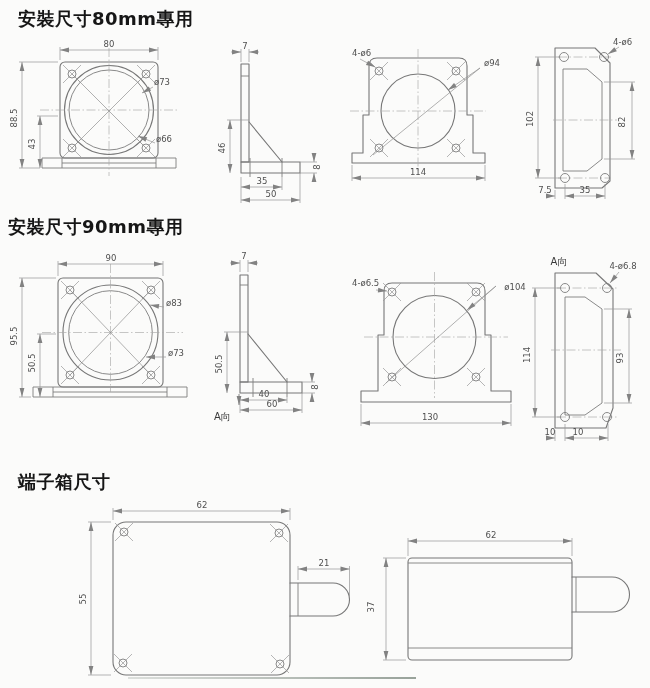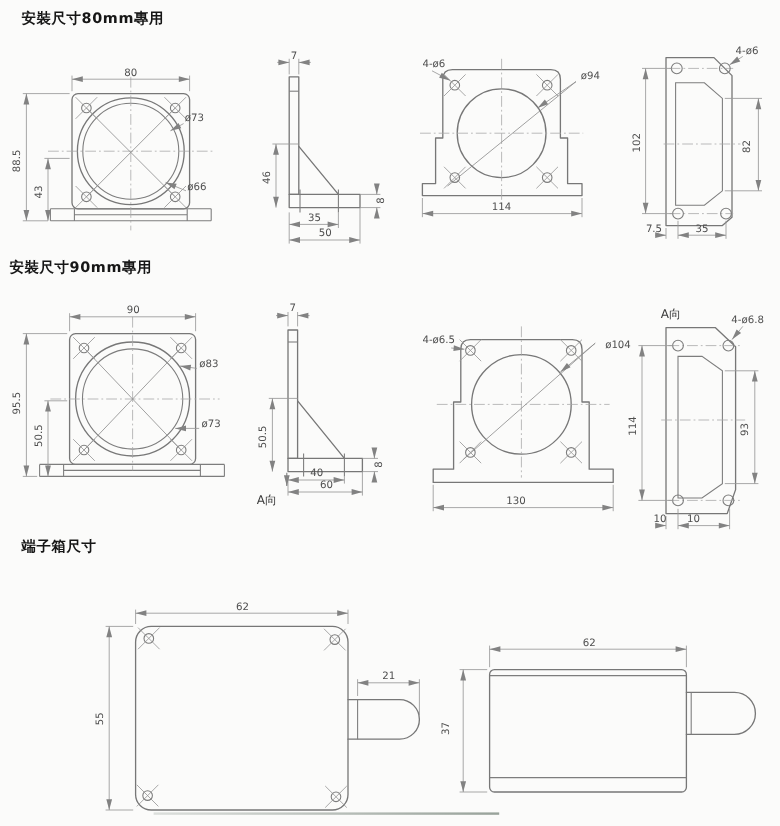--- a/index.html
+++ b/index.html
@@ -1,35 +1,35 @@
 <!DOCTYPE html>
 <html><head>
 <meta charset="utf-8">
 <style>
   *{margin:0;padding:0;box-sizing:border-box}
   html,body{width:650px;height:688px}
   body{position:relative;background:#fbfbfa;font-family:"DejaVu Sans",sans-serif;overflow:hidden}
-  .hd{position:absolute;font-weight:bold;color:#161616;font-size:12px;letter-spacing:.5px;white-space:nowrap}
+  .hd{position:absolute;font-weight:bold;color:#161616;font-size:18px;letter-spacing:.5px;white-space:nowrap}
   .drw{position:absolute}
   svg{overflow:visible;display:block}
   .ol{fill:none;stroke:#777;stroke-width:1.1;stroke-linejoin:round;stroke-linecap:round}
   .ol2{fill:none;stroke:#7d7d7d;stroke-width:.9}
   .tl{fill:none;stroke:#979797;stroke-width:.7}
   .cl{fill:none;stroke:#a8a8a8;stroke-width:.65;stroke-dasharray:9 2.5 1.5 2.5}
   .dg{fill:none;stroke:#8f8f8f;stroke-width:.7}
   text.dm{font-size:8.5px;fill:#4f4f4f;font-family:"DejaVu Sans",sans-serif}
   text.vw{font-size:10px;fill:#3a3a3a;font-family:"DejaVu Sans",sans-serif}
   .scanline{position:absolute;left:128px;top:677px;width:288px;height:2px;background:linear-gradient(90deg,#dcdfdc,#98a29a)}
 </style>
 </head>
 <body>
 
 <div class="hd" style="left:18px;top:7px">安裝尺寸80mm專用</div>
 
-<figure class="drw" style="left:8px;top:52px">
+<figure class="drw" style="left:8px;top:36px">
 <svg width="190" height="172" viewBox="0 0 190 172">
   <defs>
     <marker id="ar" markerWidth="10" markerHeight="6" refX="9.5" refY="3" orient="auto-start-reverse" markerUnits="userSpaceOnUse">
           <path d="M0.5,0.6L9.5,3L0.5,5.4Z" fill="#828282"></path>
         </marker>
     <g id="hx">
           <circle r="4" class="ol2"></circle>
           <path class="tl" d="M-9,-9L9,9M-9,9L9,-9"></path>
         </g>
     <g id="ho">
@@ -322,21 +322,21 @@
   <g>
     <path class="tl" d="M32,187 V198 M42,181 V198 M85,181 V198"></path>
     <path class="tl" d="M24,195 H32" marker-end="url(#ar)"></path>
     <path class="tl" d="M42,195 H85" marker-start="url(#ar)" marker-end="url(#ar)"></path>
     <text class="dm" x="27" y="192" text-anchor="middle">10</text>
     <text class="dm" x="55" y="192" text-anchor="middle">10</text>
   </g>
 </svg>
 </figure>
 
-<div class="hd" style="left:18px;top:447px">端子箱尺寸</div>
+<div class="hd" style="left:18px;top:470px">端子箱尺寸</div>
 
 <figure class="drw" style="left:58px;top:496px">
 <svg width="305" height="192" viewBox="0 0 305 192">
   <g>
     <rect x="55" y="26" width="177" height="153" rx="13" class="ol"></rect>
     <path class="ol" d="M232,87 H275 A16.5,16.5 0 0 1 275,120 H232"></path>
     <path class="ol2" d="M240,87 V120"></path>
   </g>
   <g>
     <use href="#hx" x="66" y="36"></use>

